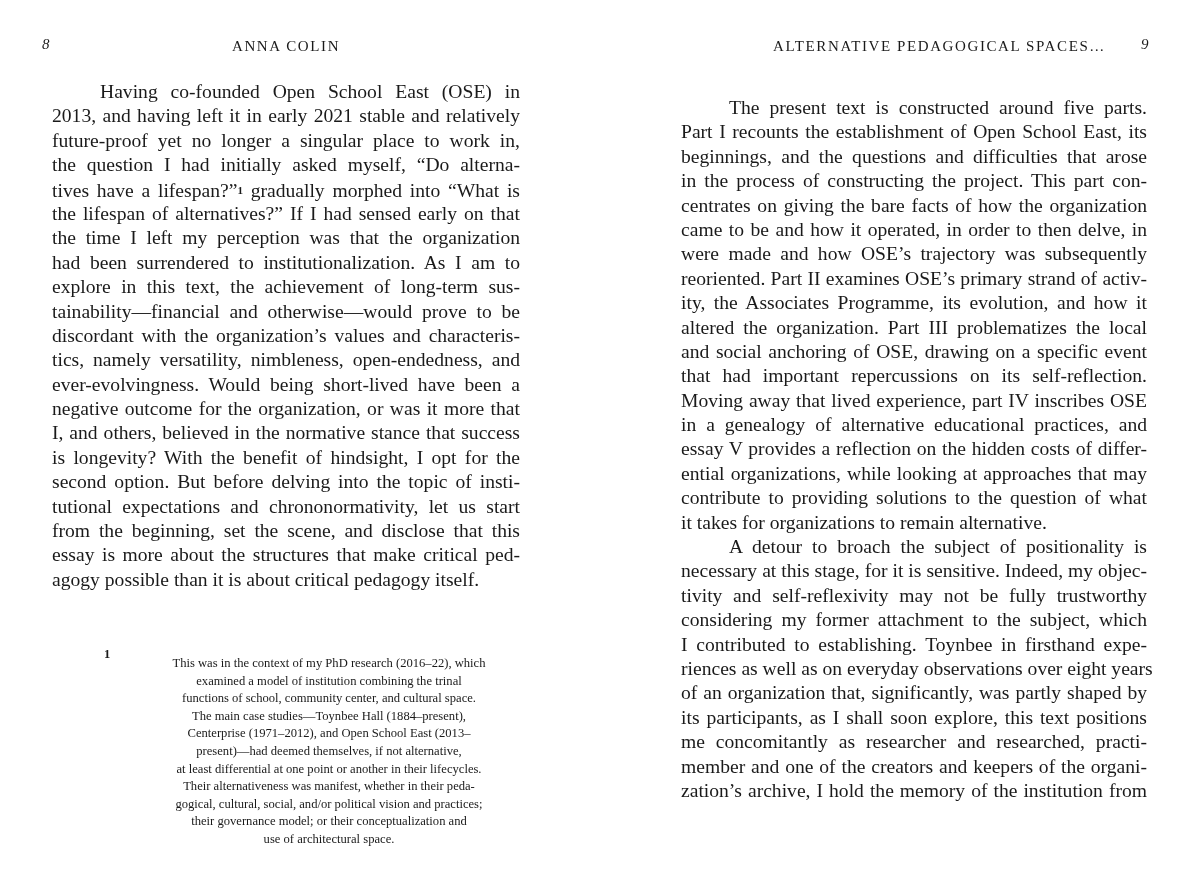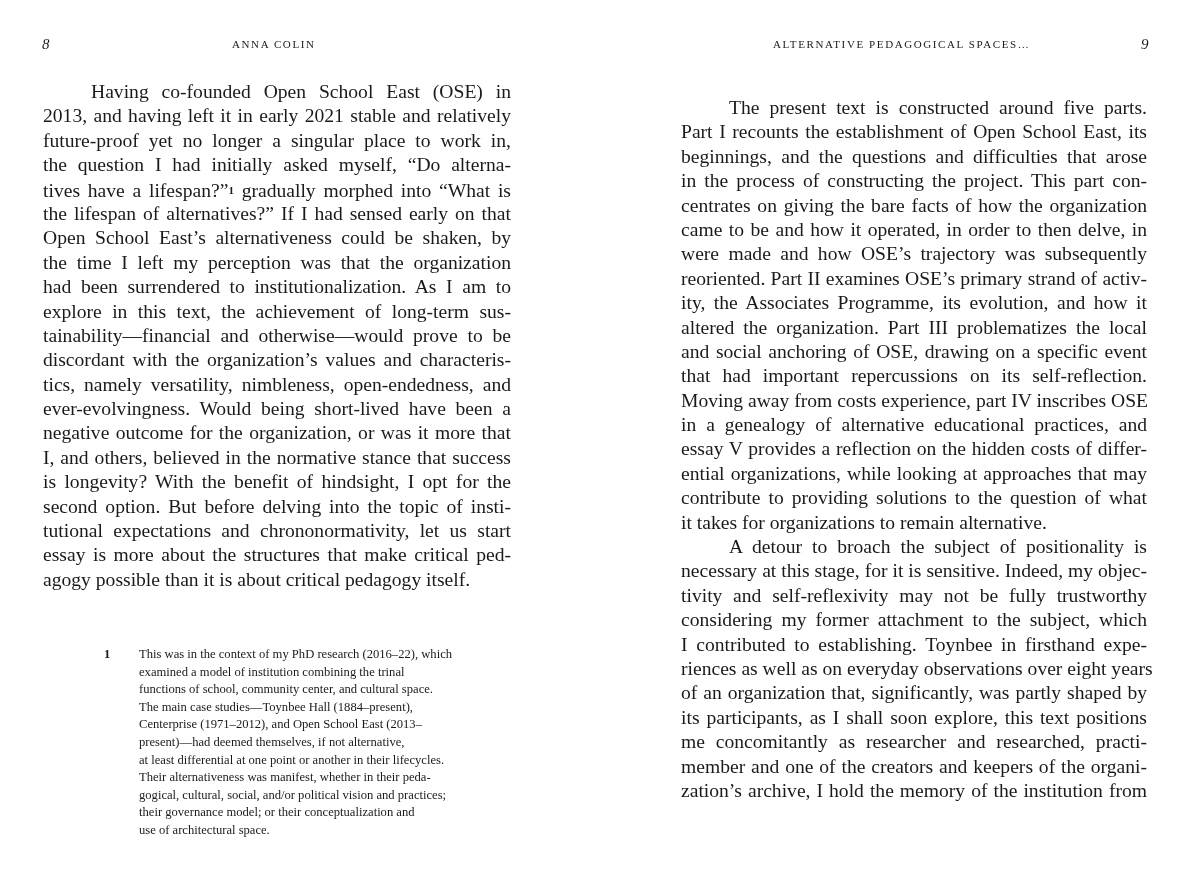--- a/index.html
+++ b/index.html
@@ -2,64 +2,64 @@
 <html><head>
 <meta charset="utf-8">
 <style>
   html, body { margin: 0; padding: 0; background: #ffffff; }
   body { width: 1191px; height: 879px; position: relative; overflow: hidden; color: #1a1a1a;
          font-family: "Liberation Serif", "DejaVu Serif", serif; }
   .page { position: absolute; top: 0; height: 879px; }
   .page.left { left: 0; width: 560px; }
   .page.right { left: 600px; width: 591px; }
   .folio { position: absolute; top: 36px; font-size: 15px; font-style: italic; }
-  .running-head { position: absolute; top: 38px; font-size: 11px; letter-spacing: 1.6px; text-transform: uppercase; white-space: nowrap; }
+  .running-head { position: absolute; top: 38px; font-size: 15px; letter-spacing: 1.6px; text-transform: uppercase; white-space: nowrap; }
   .left .folio { left: 42px; }
   .left .running-head { left: 232px; }
   .right .folio { left: 541px; }
   .right .running-head { left: 173px; }
   .body-text { position: absolute; top: 80px; font-size: 19.6px; line-height: 24.4px; }
-  .left .body-text { left: 43px; width: 468px; }
+  .left .body-text { left: 52px; width: 468px; }
   .right .body-text { left: 81px; width: 466px; margin-top: 16px; }
   .line { display: block; white-space: nowrap; text-align: justify; text-align-last: justify; height: 24.4px; }
   .line.last { text-align-last: left; }
   .line.indent { padding-left: 48px; }
   .fn { position: absolute; top: 646px; left: 104px; width: 420px; font-size: 12.6px; line-height: 17.6px; }
   .fn-num { position: absolute; left: 0; top: 0; font-weight: bold; }
-  .fn-text { position: absolute; left: 35px; top: 0; width: 380px; }
+  .fn-text { position: absolute; left: 35px; top: 9px; width: 380px; text-align: center; }
   .fn-line { display: block; white-space: nowrap; height: 17.6px; }
   .sup { font-size: 11px; font-weight: bold; vertical-align: 3px; }
 </style>
 </head>
 <body>
 
 <div class="page left">
   <span class="folio">8</span>
   <span class="running-head">Anna Colin</span>
 
   <div class="body-text" id="left-body">
       <span class="line indent">Having co-founded Open School East (OSE) in</span>
       <span class="line">2013, and having left it in early 2021 stable and relatively</span>
       <span class="line">future-proof yet no longer a singular place to work in,</span>
       <span class="line">the question I had initially asked myself, “Do alterna-</span>
       <span class="line"><span>tives have a lifespan?”</span><span class="sup">1</span><span> gradually morphed into “What is</span></span>
       <span class="line">the lifespan of alternatives?” If I had sensed early on that</span>
-      <span class="line">Open School East’s alternativeness could be shaken, by</span>
       <span class="line">the time I left my perception was that the organization</span>
       <span class="line">had been surrendered to institutionalization. As I am to</span>
       <span class="line">explore in this text, the achievement of long-term sus-</span>
       <span class="line">tainability—financial and otherwise—would prove to be</span>
       <span class="line">discordant with the organization’s values and characteris-</span>
       <span class="line">tics, namely versatility, nimbleness, open-endedness, and</span>
       <span class="line">ever-evolvingness. Would being short-lived have been a</span>
       <span class="line">negative outcome for the organization, or was it more that</span>
       <span class="line">I, and others, believed in the normative stance that success</span>
       <span class="line">is longevity? With the benefit of hindsight, I opt for the</span>
       <span class="line">second option. But before delving into the topic of insti-</span>
       <span class="line">tutional expectations and chrononormativity, let us start</span>
+      <span class="line">from the beginning, set the scene, and disclose that this</span>
       <span class="line">essay is more about the structures that make critical ped-</span>
       <span class="line last">agogy possible than it is about critical pedagogy itself.</span>
     </div>
 
   <div class="fn">
     <span class="fn-num">1</span>
     <div class="fn-text" id="fn-body">
         <span class="fn-line">This was in the context of my PhD research (2016–22), which</span>
         <span class="fn-line">examined a model of institution combining the trinal</span>
         <span class="fn-line">functions of school, community center, and cultural space.</span>
@@ -85,21 +85,21 @@
       <span class="line">beginnings, and the questions and difficulties that arose</span>
       <span class="line">in the process of constructing the project. This part con-</span>
       <span class="line">centrates on giving the bare facts of how the organization</span>
       <span class="line">came to be and how it operated, in order to then delve, in</span>
       <span class="line">were made and how OSE’s trajectory was subsequently</span>
       <span class="line">reoriented. Part II examines OSE’s primary strand of activ-</span>
       <span class="line">ity, the Associates Programme, its evolution, and how it</span>
       <span class="line">altered the organization. Part III problematizes the local</span>
       <span class="line">and social anchoring of OSE, drawing on a specific event</span>
       <span class="line">that had important repercussions on its self-reflection.</span>
-      <span class="line">Moving away from costs experience, part IV inscribes OSE</span>
+      <span class="line">Moving away that lived experience, part IV inscribes OSE</span>
       <span class="line">in a genealogy of alternative educational practices, and</span>
       <span class="line">essay V provides a reflection on the hidden costs of differ-</span>
       <span class="line">ential organizations, while looking at approaches that may</span>
       <span class="line">contribute to providing solutions to the question of what</span>
       <span class="line last">it takes for organizations to remain alternative.</span>
       <span class="line indent">A detour to broach the subject of positionality is</span>
       <span class="line">necessary at this stage, for it is sensitive. Indeed, my objec-</span>
       <span class="line">tivity and self-reflexivity may not be fully trustworthy</span>
       <span class="line">considering my former attachment to the subject, which</span>
       <span class="line">I contributed to establishing. Toynbee in firsthand expe-</span>

